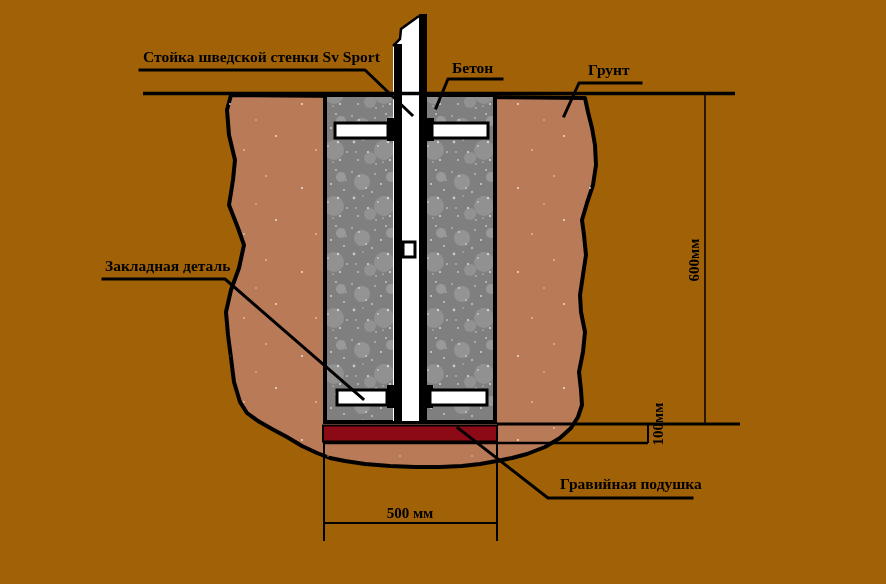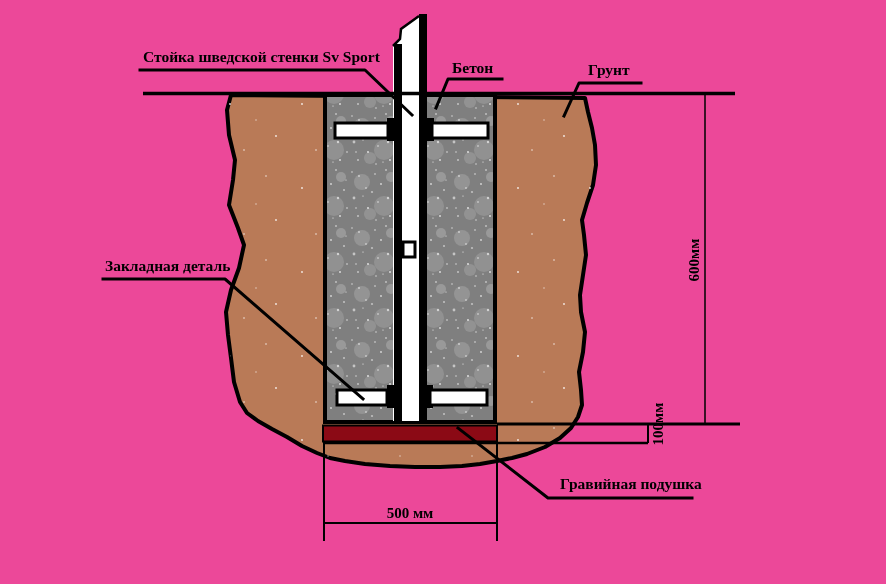--- a/index.html
+++ b/index.html
@@ -1,20 +1,20 @@
 <!DOCTYPE html>
 <html><head>
 <meta charset="utf-8">
 <style>
   html, body { margin: 0; padding: 0; background: #ffffff; }
   .stage {
     position: relative;
     width: 886px;
     height: 584px;
-    background: #ec4899;
+    background: #a16207;
     overflow: hidden;
     font-family: "Liberation Serif", serif;
   }
   svg { display: block; }
   .lbl {
     font-family: "Liberation Serif", serif;
     font-weight: 700;
     font-size: 15.5px;
     fill: #000000;
   }

